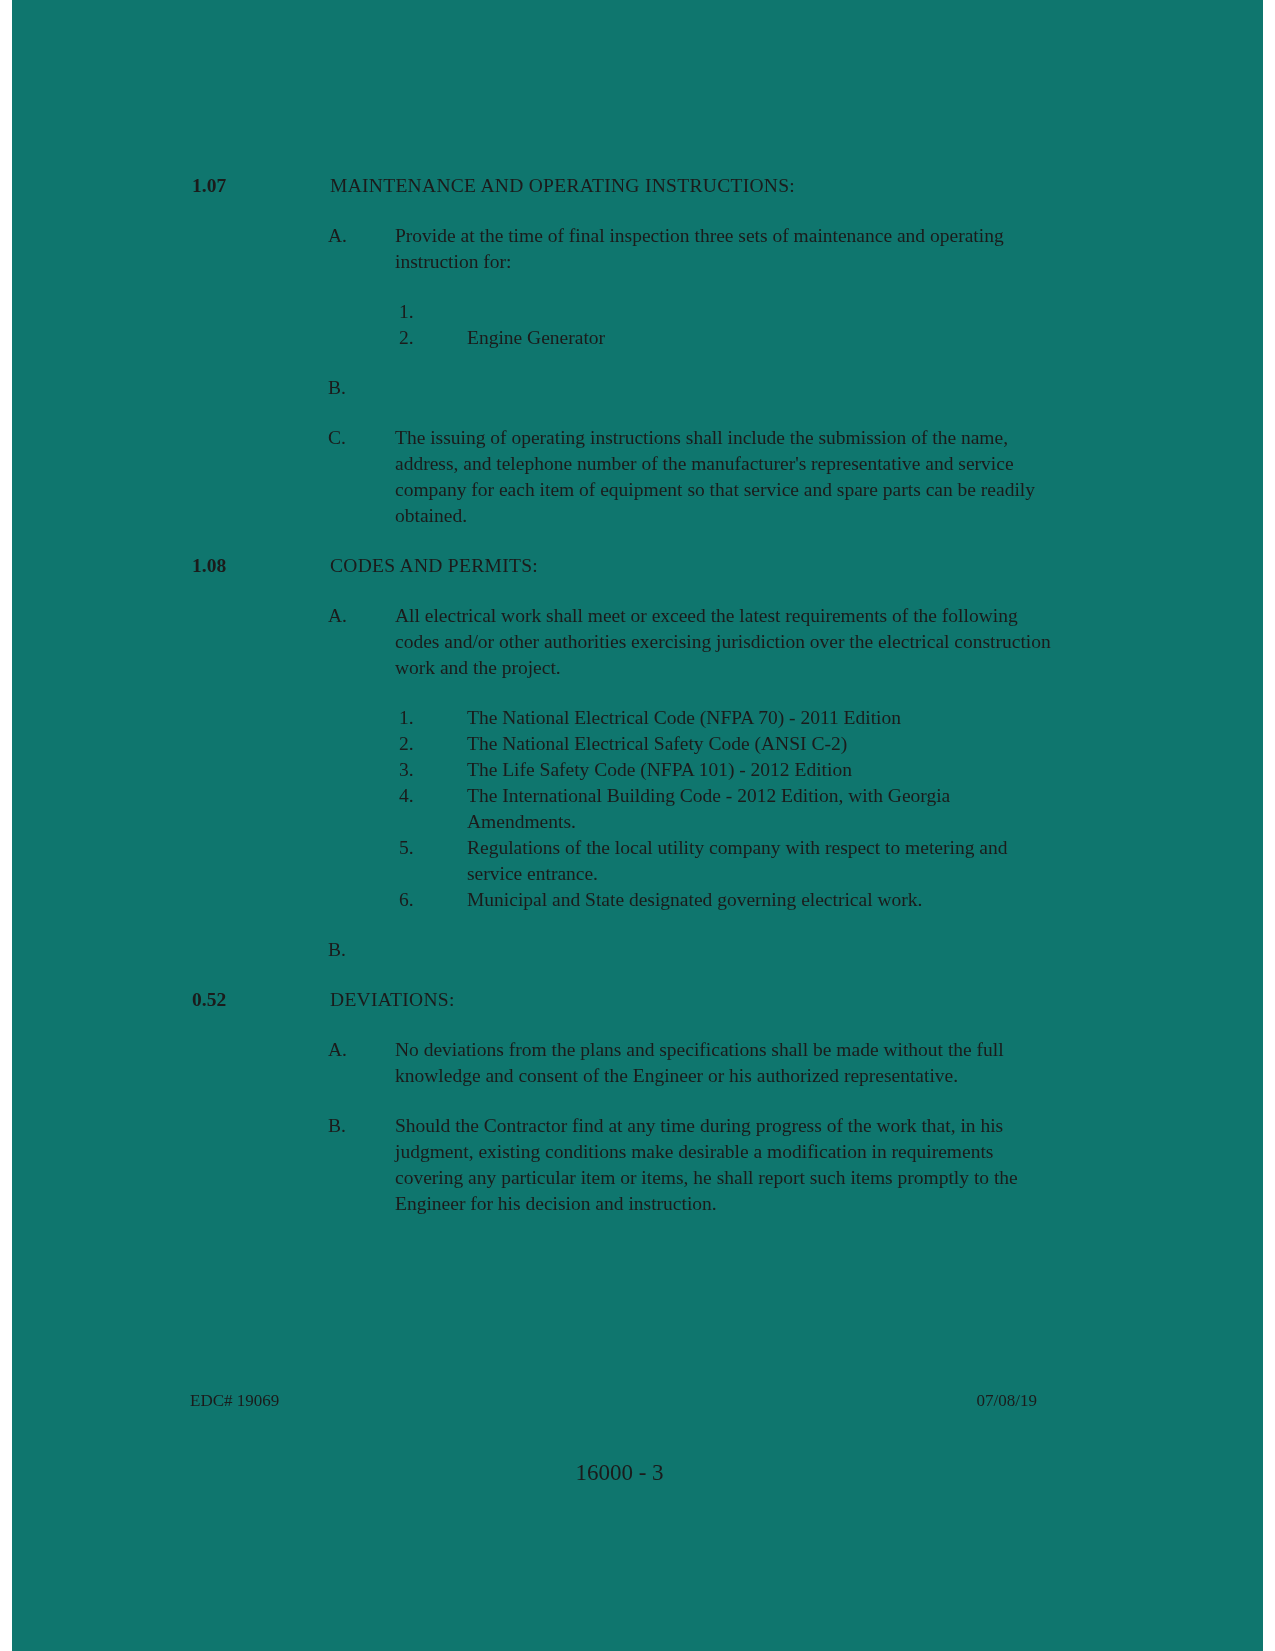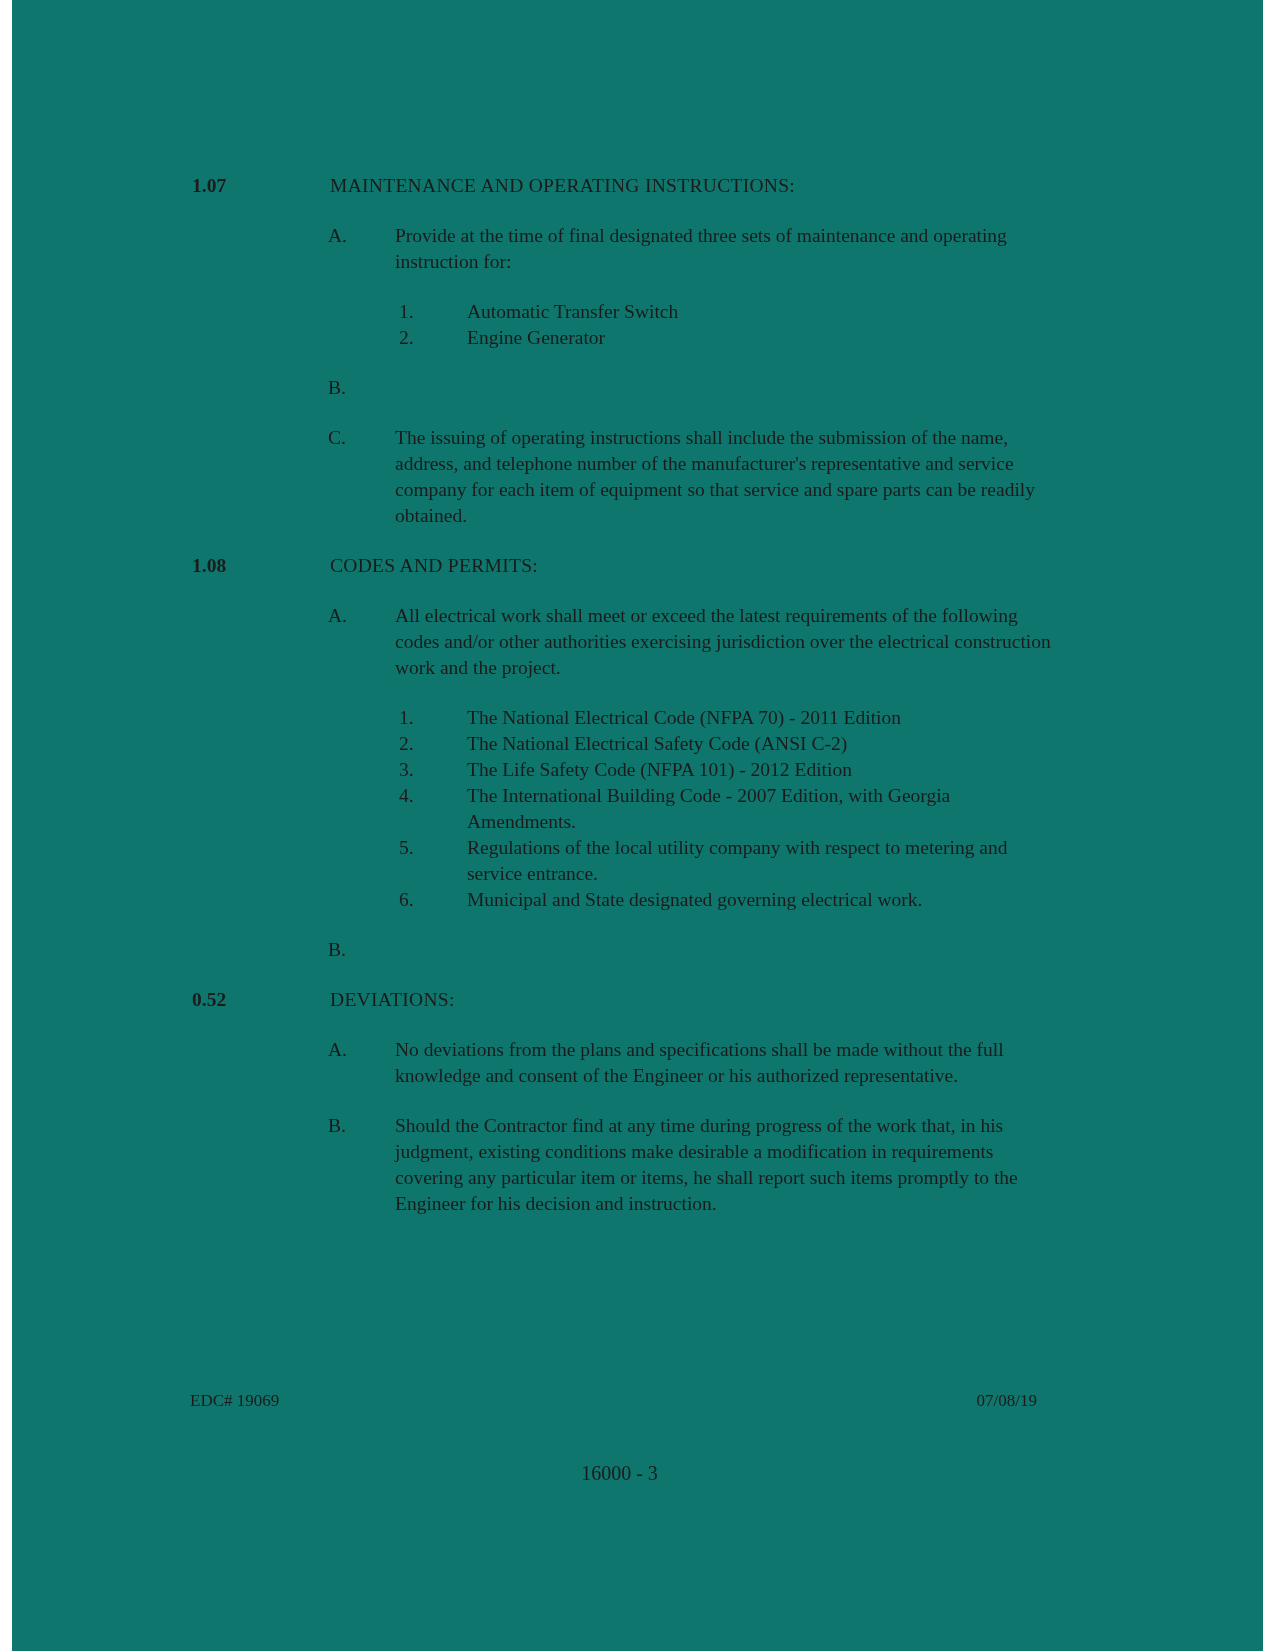--- a/index.html
+++ b/index.html
@@ -56,42 +56,41 @@
     display: flex;
     justify-content: space-between;
     font-size: 17px;
   }
   .page-number {
     position: absolute;
     top: 1460px;
     left: 0;
     right: 36px;
     text-align: center;
-    font-size: 20px;
+    font-size: 23px;
   }
 </style>
 </head>
 <body>
 
 <div class="page">
   <main class="doc-body" id="sections-root">
   <section class="spec-section">
     <div class="section-head">
       <span class="sec-num">1.07</span>
       <h2 class="sec-title">MAINTENANCE AND OPERATING INSTRUCTIONS:</h2>
     </div>
     <div class="items">
   <div class="item">
     <span class="item-letter">A.</span>
     <div class="item-body">
-      <p class="item-text">Provide at the time of final designated three sets of maintenance and operating instruction for:</p>
+      <p class="item-text">Provide at the time of final inspection three sets of maintenance and operating instruction for:</p>
       <div class="subitems">
   <div class="subitem">
     <span class="sub-num">1.</span>
-    <span class="sub-text">Automatic Transfer Switch</span>
   </div>
 
   <div class="subitem">
     <span class="sub-num">2.</span>
     <span class="sub-text">Engine Generator</span>
   </div>
 </div>
     </div>
   </div>
 
@@ -130,21 +129,21 @@
     <span class="sub-text">The National Electrical Safety Code (ANSI C-2)</span>
   </div>
 
   <div class="subitem">
     <span class="sub-num">3.</span>
     <span class="sub-text">The Life Safety Code (NFPA 101) - 2012 Edition</span>
   </div>
 
   <div class="subitem">
     <span class="sub-num">4.</span>
-    <span class="sub-text">The International Building Code - 2007 Edition, with Georgia Amendments.</span>
+    <span class="sub-text">The International Building Code - 2012 Edition, with Georgia Amendments.</span>
   </div>
 
   <div class="subitem">
     <span class="sub-num">5.</span>
     <span class="sub-text">Regulations of the local utility company with respect to metering and service entrance.</span>
   </div>
 
   <div class="subitem">
     <span class="sub-num">6.</span>
     <span class="sub-text">Municipal and State designated governing electrical work.</span>

